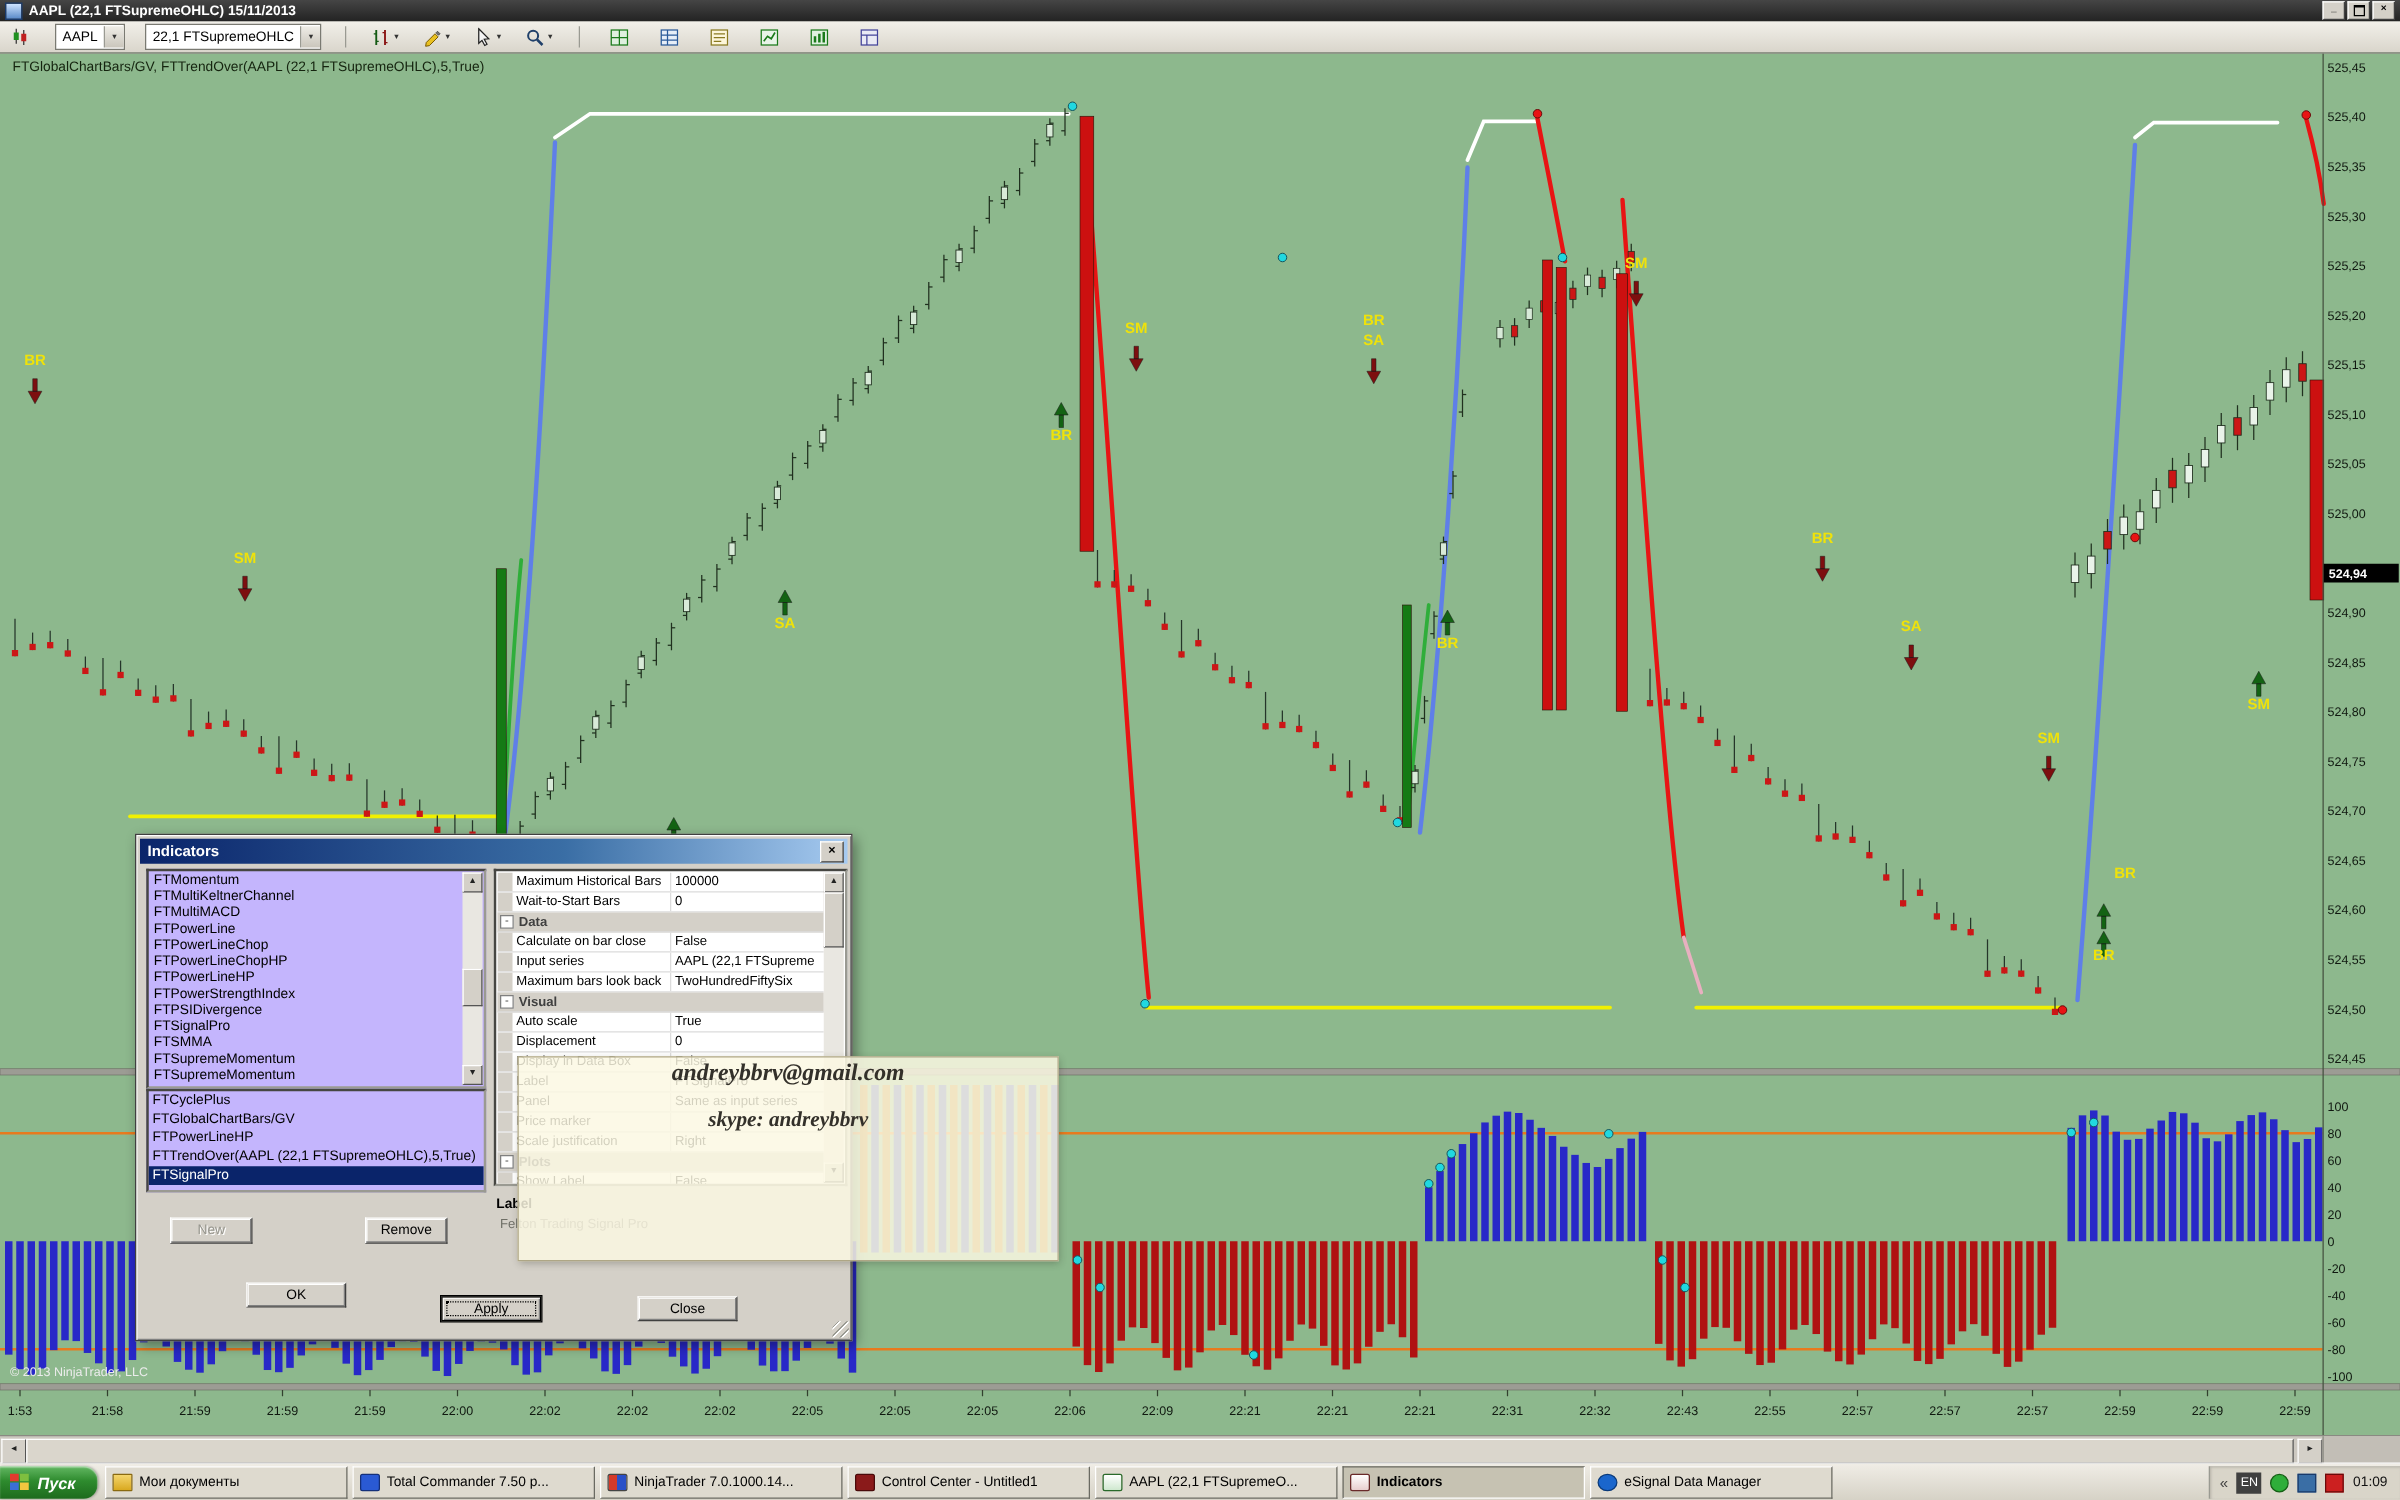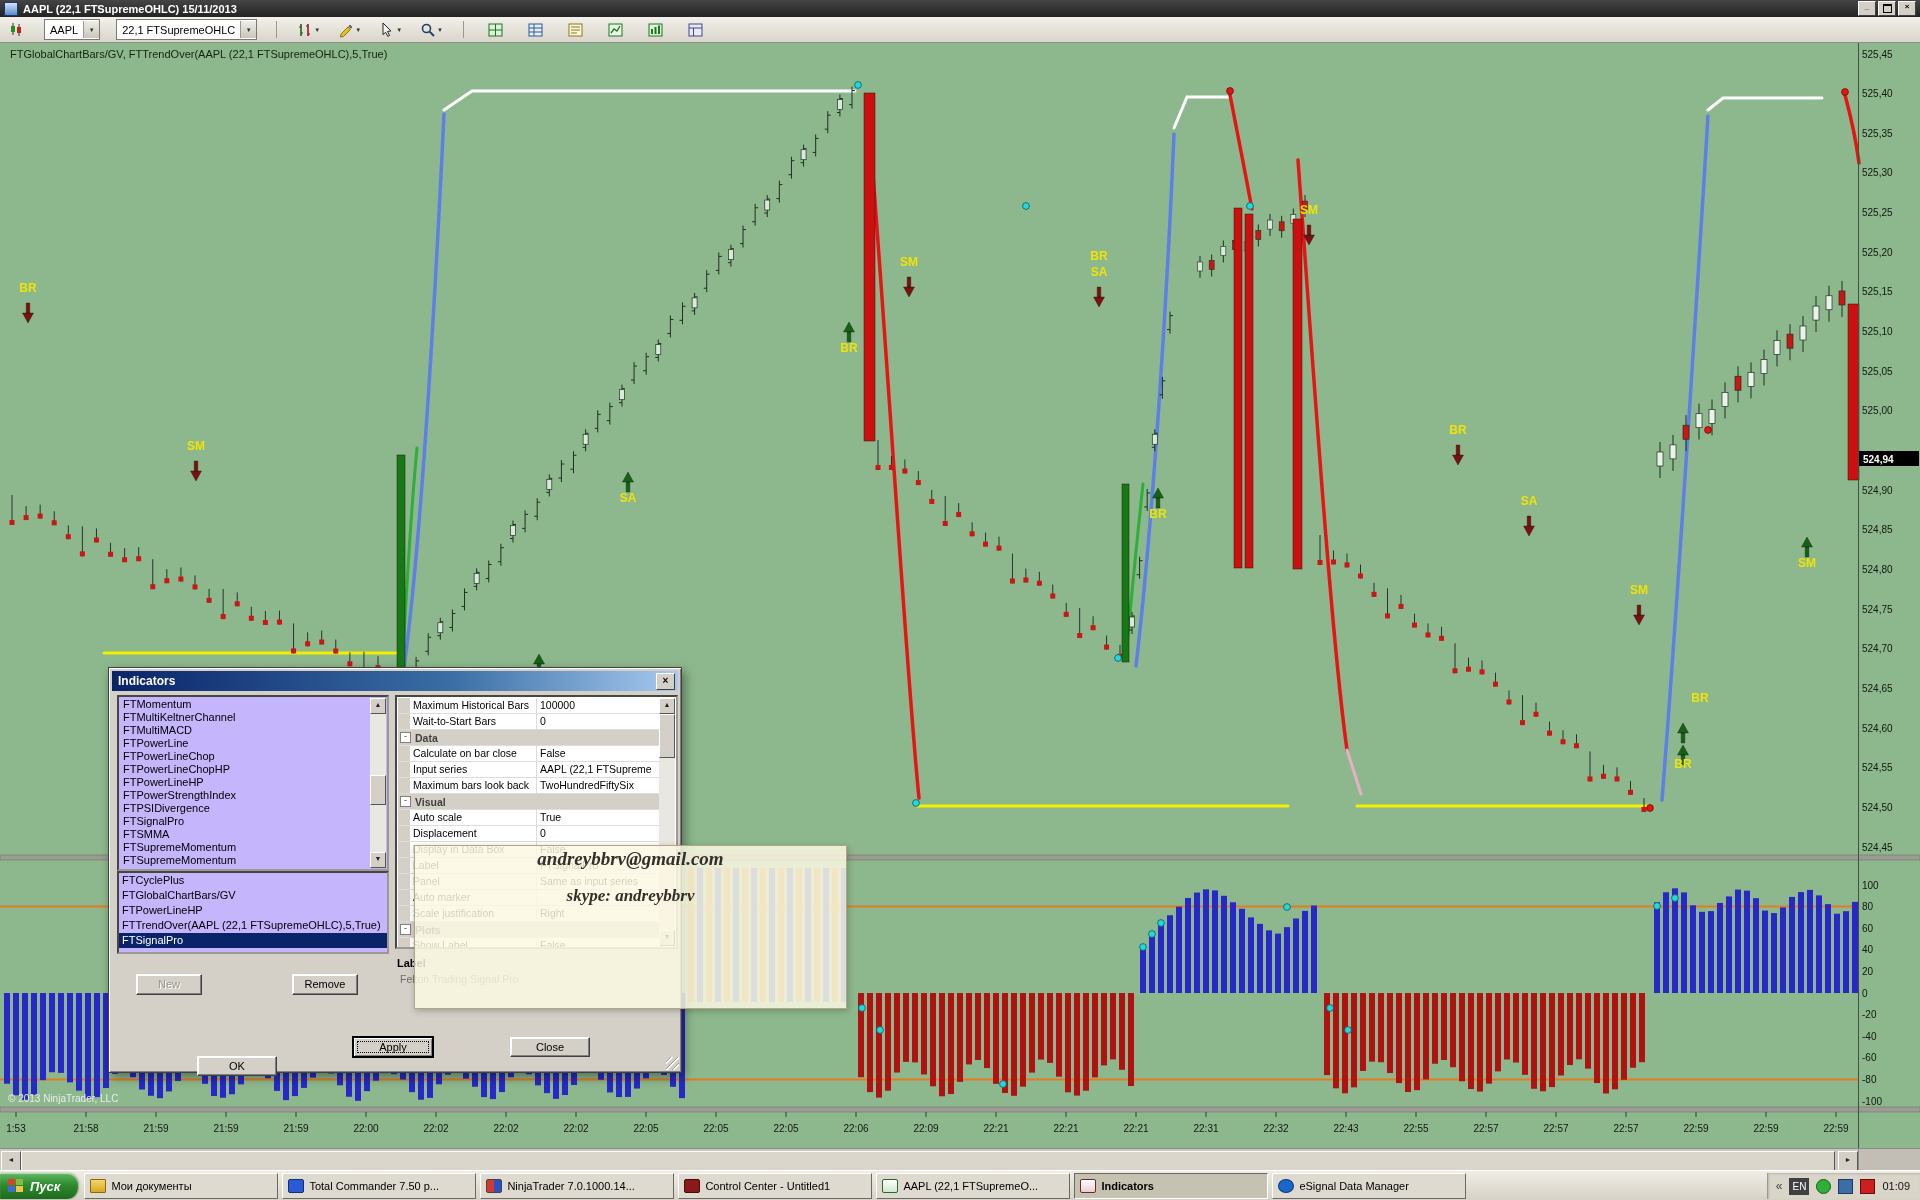--- a/index.html
+++ b/index.html
@@ -64,21 +64,21 @@
   .bold{font-weight:normal}
   .btn{position:absolute;width:80px;height:20px;background:#d4d0c8;border:1px solid;border-color:#fff #404040 #404040 #fff;
     box-shadow:inset -1px -1px 0 #808080,inset 1px 1px 0 #fff;font-size:11px;font-family:inherit;text-align:center;
     line-height:17px;color:#000;padding:0;appearance:none}
   .btn.sm{width:66px;height:21px}
   .btn.disabled{color:#97968e;text-shadow:1px 1px 0 #fff}
   .btn.focus{border-color:#000;box-shadow:inset 1px 1px 0 #fff,inset -1px -1px 0 #808080,0 0 0 1px #000}
   .btn.focus::after{content:"";position:absolute;inset:3px;border:1px dotted #000}
   #btn-new{left:27px;top:306px}
   #btn-remove{left:183px;top:306px}
-  #btn-ok{left:88px;top:388px}
+  #btn-ok{left:88px;top:358px}
   #btn-apply{left:244px;top:369px}
   #btn-close{left:401px;top:369px}
   .lbl-title{position:absolute;left:288px;top:289px;font-size:11px;font-weight:bold;color:#000}
   .lbl-desc{position:absolute;left:291px;top:305px;font-size:10.5px;color:#6e6e66}
   .grip{position:absolute;right:2px;bottom:2px;width:13px;height:13px;
     background:repeating-linear-gradient(135deg,transparent 0 3px,#9a9a92 3px 4px,#fff 4px 5px)}
 
   
   #watermark{position:absolute;left:414px;top:845px;width:431px;height:162px;z-index:20;
     background:rgba(251,248,226,.84);border:1px solid #aea685;box-shadow:1px 2px 6px rgba(40,40,30,.3);
@@ -1057,21 +1057,21 @@
             <div class="plabel">Label</div>
             <div class="pvalue">FTSignalPro</div>
           </div>
           <div class="prow">
             <div class="pmargin"></div>
             <div class="plabel">Panel</div>
             <div class="pvalue">Same as input series</div>
           </div>
           <div class="prow">
             <div class="pmargin"></div>
-            <div class="plabel">Auto marker</div>
+            <div class="plabel">Price marker</div>
             <div class="pvalue"></div>
           </div>
           <div class="prow">
             <div class="pmargin"></div>
             <div class="plabel">Scale justification</div>
             <div class="pvalue">Right</div>
           </div>
           <div class="prow section">
             <span class="pm">-</span>
             <span>Plots</span>

